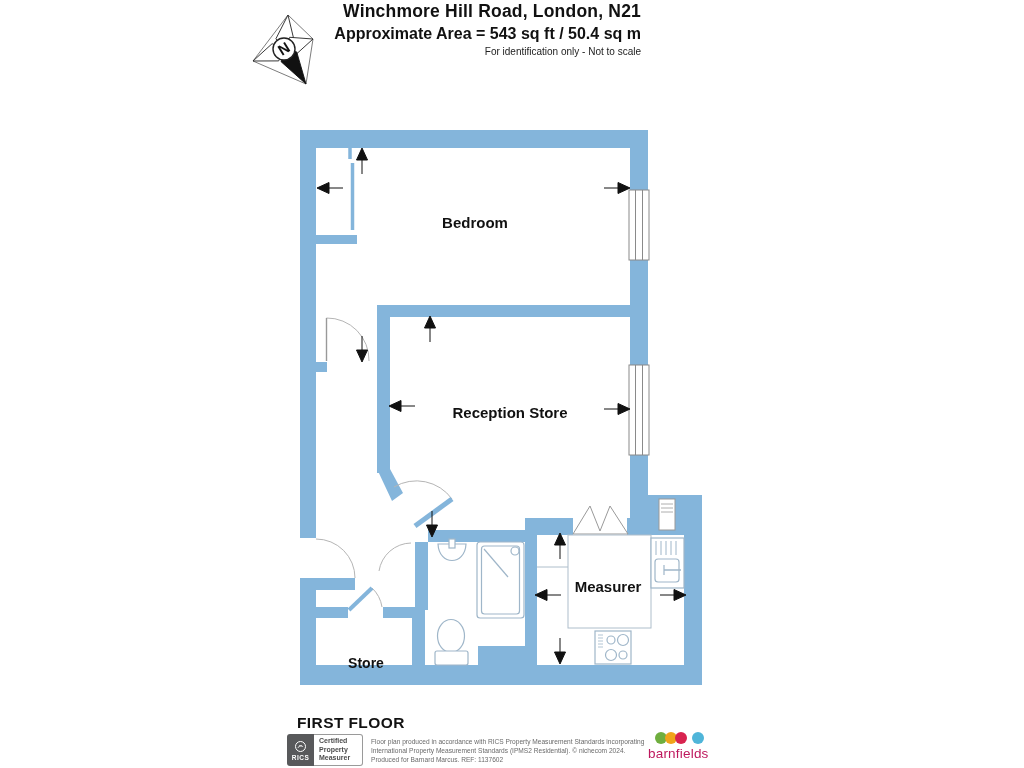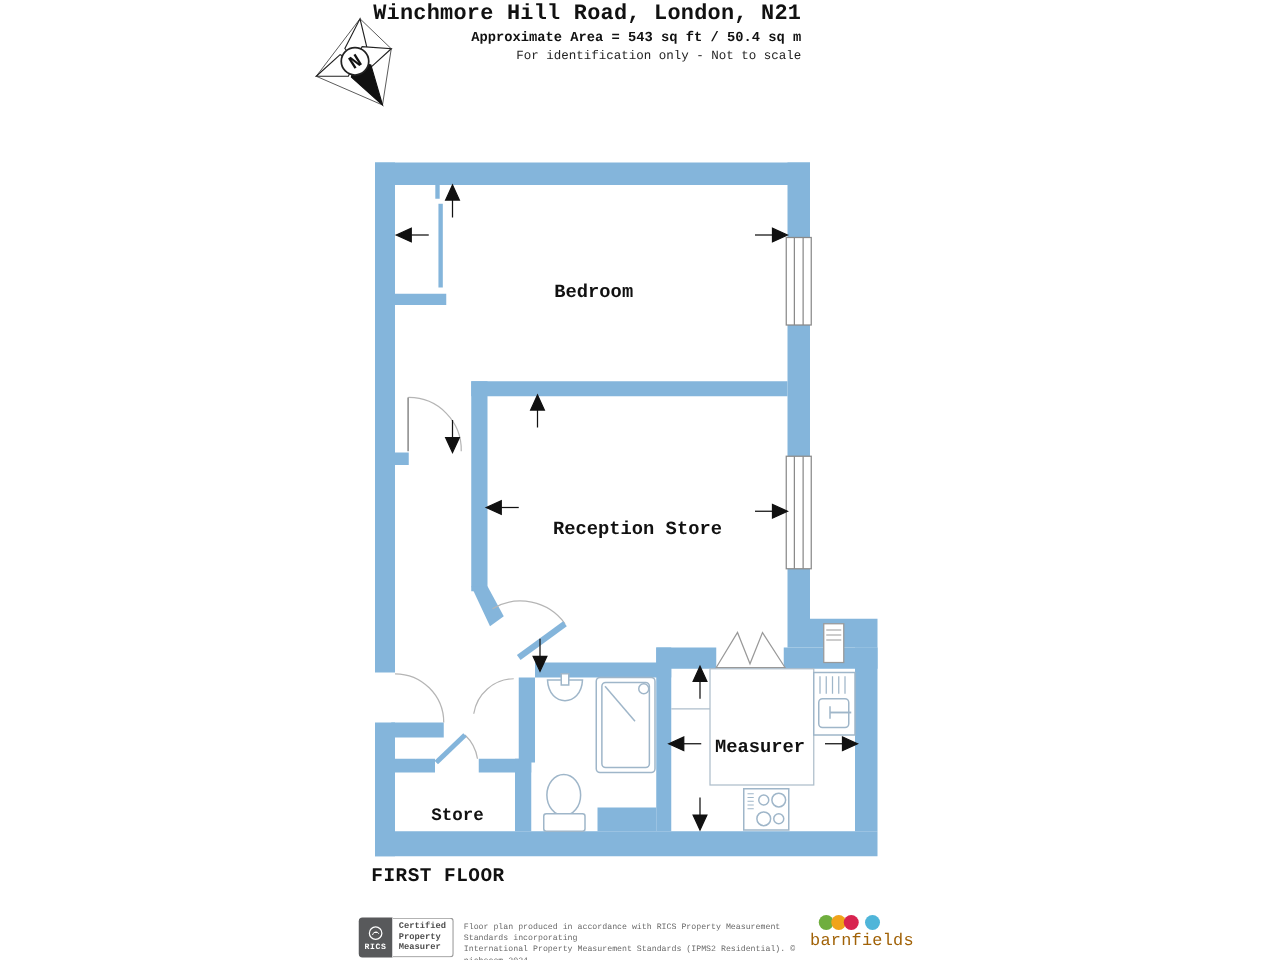--- a/index.html
+++ b/index.html
@@ -1,38 +1,38 @@
 <!DOCTYPE html>
 <html><head>
 <meta charset="utf-8">
 <style>
   html,body{margin:0;padding:0;background:#fff;}
   #canvas{position:relative;width:900px;height:768px;background:#ffffff;overflow:hidden;
-          font-family:Liberation Mono, monospace;color:#111;border-radius:10px;}
+          font-family:Liberation Sans, sans-serif;color:#111;border-radius:10px;}
   .abs{position:absolute;}
   
   #header{position:absolute;top:0;right:259px;text-align:right;}
   #title{font-size:17.5px;font-weight:700;letter-spacing:.2px;margin:0;line-height:22px;white-space:nowrap;}
-  #subtitle{font-size:11px;font-weight:700;margin-top:3px;white-space:nowrap;}
+  #subtitle{font-size:16px;font-weight:700;margin-top:3px;white-space:nowrap;}
   #note{font-size:10px;font-weight:400;margin-top:3px;color:#222;white-space:nowrap;}
   
-  .room-label{position:absolute;transform:translate(-50%,-50%);font-weight:700;font-size:15px;white-space:nowrap;margin-top:12px;}
+  .room-label{position:absolute;transform:translate(-50%,-50%);font-weight:700;font-size:15px;white-space:nowrap;}
   .room-label.small{font-size:14px;}
-  #floor-label{position:absolute;left:297px;top:692px;font-size:15.5px;font-weight:700;letter-spacing:.4px;}
+  #floor-label{position:absolute;left:297px;top:714px;font-size:15.5px;font-weight:700;letter-spacing:.4px;}
   
   #rics-badge{position:absolute;left:287px;top:734px;width:76px;height:32px;display:flex;}
   #rics-left{width:27px;background:#58595b;border-radius:3px 0 0 3px;display:flex;flex-direction:column;
              align-items:center;justify-content:center;}
   #rics-org{color:#fff;font-size:6.5px;font-weight:700;letter-spacing:.5px;margin-top:1px;}
   #rics-right{flex:1;background:#fff;border:1px solid #9a9a9a;border-left:none;border-radius:0 3px 3px 0;
               display:flex;flex-direction:column;justify-content:center;padding-left:5px;}
   .rics-line{font-size:7px;font-weight:700;color:#4d4d4d;line-height:8.5px;}
   #disclaimer{position:absolute;left:371px;top:737px;width:292px;font-size:6.6px;line-height:9px;color:#6a6a6a;}
   #brand{position:absolute;left:648px;top:730px;width:80px;}
-  #brand-name{font-size:13.5px;color:#a16207;margin-top:0px;letter-spacing:.2px;}
+  #brand-name{font-size:13.5px;color:#be185d;margin-top:0px;letter-spacing:.2px;}
   svg{display:block;}
 </style>
 </head>
 <body>
 
 <div id="canvas">
 
   <div id="header">
     <h1 id="title">Winchmore Hill Road, London, N21</h1>
     <div id="subtitle">Approximate Area = 543 sq ft / 50.4 sq m</div>
@@ -200,21 +200,21 @@
         <line x1="661" y1="504" x2="673" y2="504"></line>
           <line x1="661" y1="508" x2="673" y2="508"></line>
         <line x1="661" y1="512" x2="673" y2="512"></line>
       </g>
     </g>
   </svg>
 
   <div class="room-label" style="left:475px;top:222px">Bedroom</div>
   <div class="room-label" style="left:510px;top:412px">Reception Store</div>
   <div class="room-label" style="left:608px;top:586px">Measurer</div>
-  <div class="room-label small" style="left:366px;top:641px">Store</div>
+  <div class="room-label small" style="left:366px;top:663px">Store</div>
   <div id="floor-label">FIRST FLOOR</div>
 
   <div id="rics-badge">
     <div id="rics-left">
       <svg width="13" height="13" viewBox="0 0 13 13">
         <circle cx="6.5" cy="6.5" r="5" fill="none" stroke="#fff" stroke-width="1"></circle>
         <path d="M4,8 C5,5 8,5 9,7 M5,6 L8,6" stroke="#fff" stroke-width="0.8" fill="none"></path>
       </svg>
       <div id="rics-org">RICS</div>
     </div>

